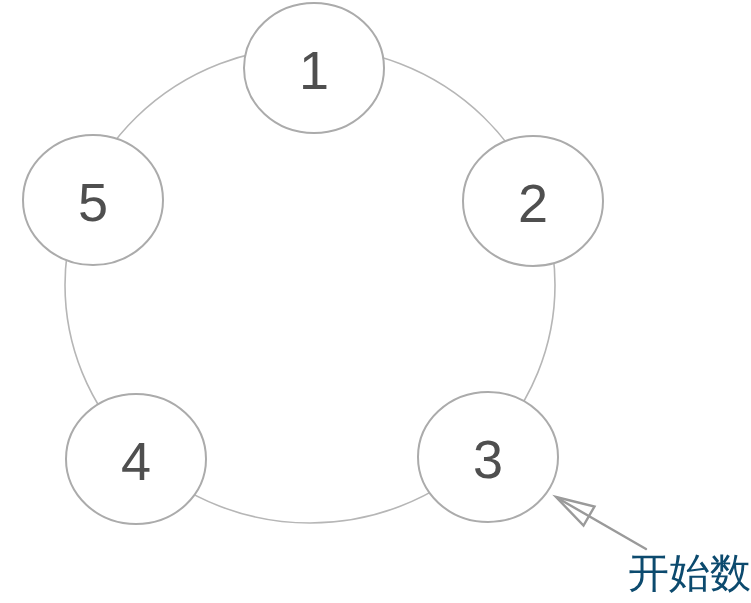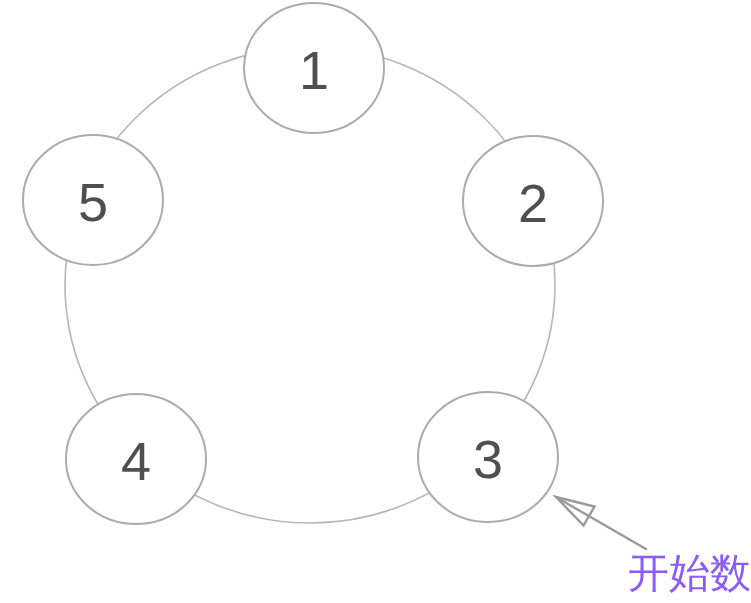--- a/index.html
+++ b/index.html
@@ -47,14 +47,14 @@
       <text x="533" y="201" text-anchor="middle" dominant-baseline="central" dy="0.04em" font-size="54" fill="#4f4f4f" class="node-label-text">2</text>
       <ellipse cx="488" cy="457" rx="70" ry="65" fill="#ffffff" stroke="#ababab" stroke-width="2"></ellipse>
       <text x="488" y="457" text-anchor="middle" dominant-baseline="central" dy="0.04em" font-size="54" fill="#4f4f4f" class="node-label-text">3</text>
       <ellipse cx="136" cy="459" rx="70" ry="65" fill="#ffffff" stroke="#ababab" stroke-width="2"></ellipse>
       <text x="136" y="459" text-anchor="middle" dominant-baseline="central" dy="0.04em" font-size="54" fill="#4f4f4f" class="node-label-text">4</text>
       <ellipse cx="93" cy="200" rx="70" ry="65" fill="#ffffff" stroke="#ababab" stroke-width="2"></ellipse>
       <text x="93" y="200" text-anchor="middle" dominant-baseline="central" dy="0.04em" font-size="54" fill="#4f4f4f" class="node-label-text">5</text>
       <line x1="646" y1="549" x2="561" y2="500" stroke="#9a9a9a" stroke-width="2.4" stroke-linecap="round"></line>
       <polygon points="556,497 594.5,506.5 583.5,525.5" fill="none" stroke="#9a9a9a" stroke-width="2.4" stroke-linejoin="miter"></polygon>
     </svg>
-  <div class="annotation" id="annotation" style="left: 628px; top: 553px; font-size: 41px; color: #8b5cf6;">开始数</div>
+  <div class="annotation" id="annotation" style="left: 628px; top: 553px; font-size: 41px; color: #0c4a6e;">开始数</div>
 </div>
 
 </body></html>

